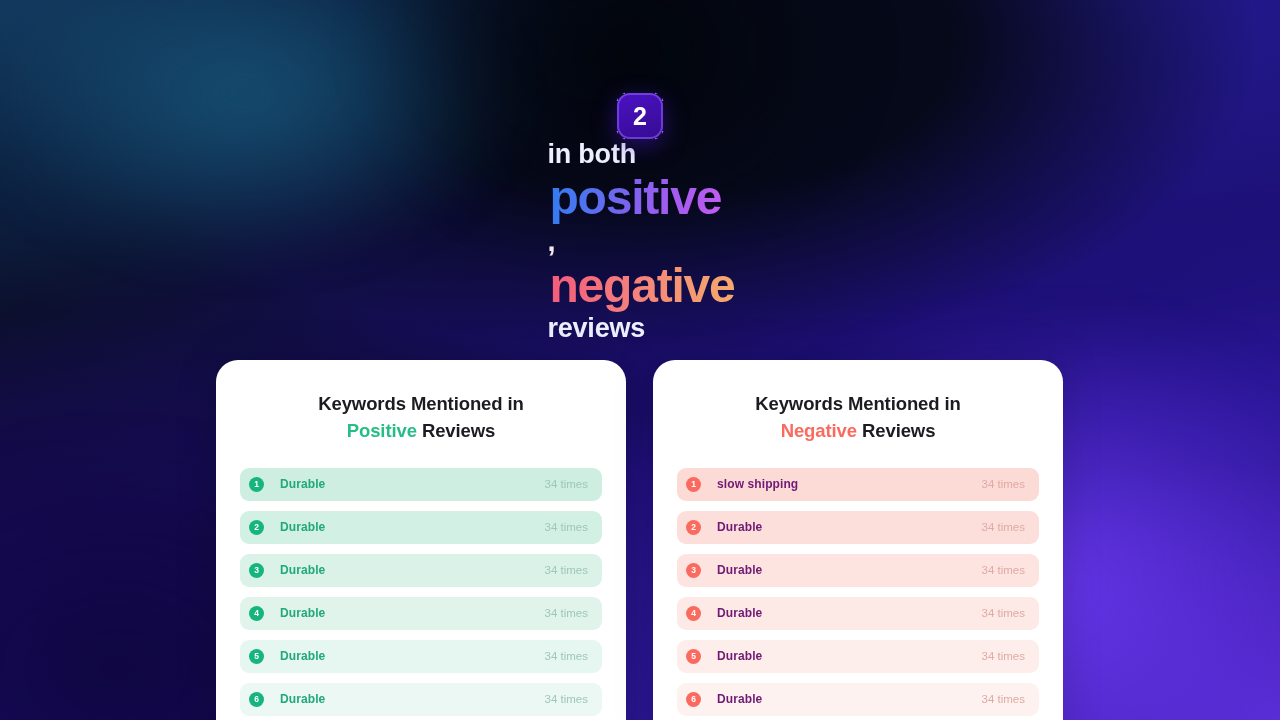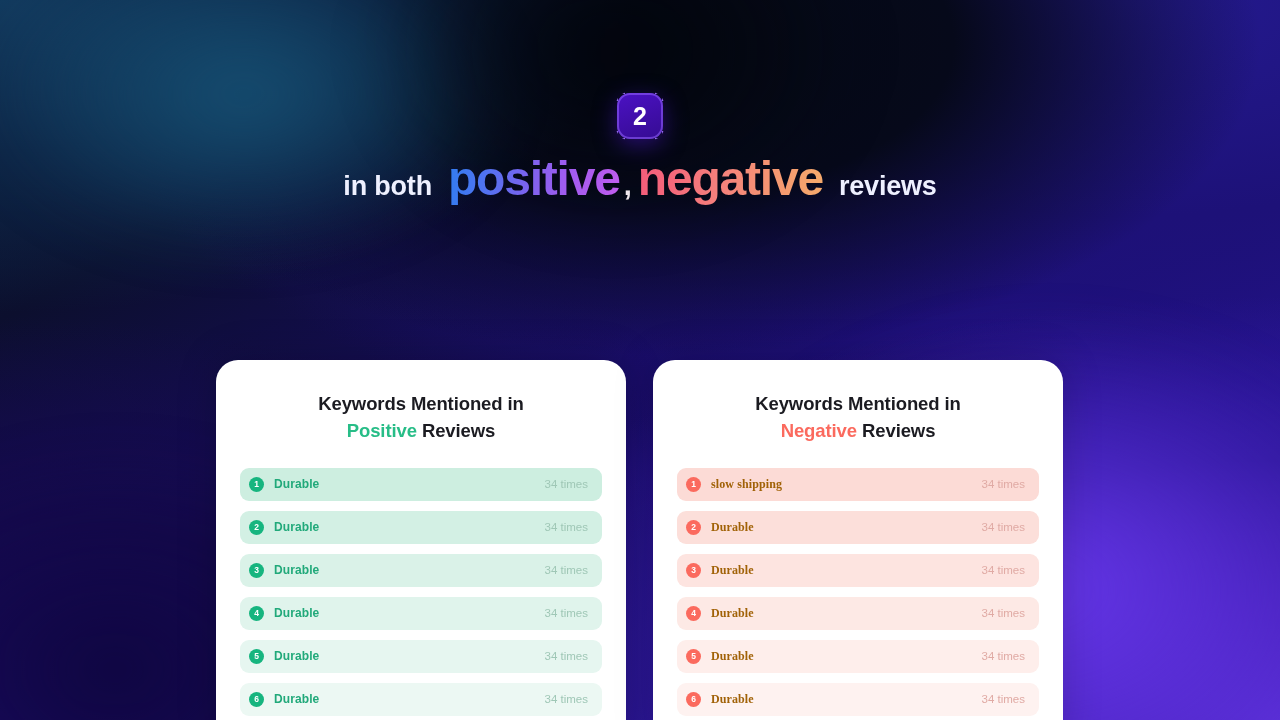--- a/index.html
+++ b/index.html
@@ -74,23 +74,23 @@
   .step-badge span{
     font-size:25px; font-weight:bold; color:#ffffff; line-height:1;
     position:relative; z-index:2;
   }
   .headline{
     margin-top:23px;
     font-size:33px; font-weight:bold; color:#ffffff;
     letter-spacing:-0.4px; white-space:nowrap;
   }
   .subline{
-    margin-top:12px;
     display:flex; align-items:baseline; white-space:nowrap;
     font-weight:bold;
+    flex-direction:column;
   }
   .sub-plain{ font-size:27px; color:#eef0ff; letter-spacing:-0.2px; }
   .grad-word{
     font-size:48px; letter-spacing:-1.2px;
     -webkit-background-clip:text; background-clip:text; color:transparent;
     padding:0 2px;
   }
   .grad-positive{
     background-image:linear-gradient(95deg,#2f7df0 0%, #4f73f0 22%, #7a63ee 46%, #a15cf0 68%, #b45bee 88%, #c45ef0 100%);
   }
@@ -124,27 +124,27 @@
     height:33px; border-radius:9px;
     display:flex; align-items:center;
     padding:0 14px 0 9px;
   }
   .num{
     width:15px; height:15px; border-radius:50%;
     display:flex; align-items:center; justify-content:center;
     font-size:8.5px; font-weight:bold; color:#ffffff;
     flex:0 0 auto;
   }
-  .kw{ margin-left:10px; font-size:12px; font-weight:bold; letter-spacing:0.1px; }
+  .kw{ margin-left:16px; font-size:12px; font-weight:bold; letter-spacing:0.1px; }
   .times{ margin-left:auto; font-size:11.5px; font-weight:normal;text-align:right; }
   .row-pos .num{ background:#16b57f; }
   .row-pos .kw{ color:#21a97a; }
   .row-pos .times{ color:#9fc7b6; }
   .row-neg .num{ background:#fb6a5e; }
-  .row-neg .kw{ color:#a16207;font-family:Liberation Serif, serif; }
+  .row-neg .kw{ color:#701a75; }
   .row-neg .times{ color:#e0aaa4; }
 </style>
 </head>
 <body>
 
 <div class="bg-base"></div>
 <div class="bg-tint-tl"></div>
 <div class="bg-tint-dark"></div>
 <div class="bg-tint-bl"></div>
 <div class="bg-tint-br"></div>

